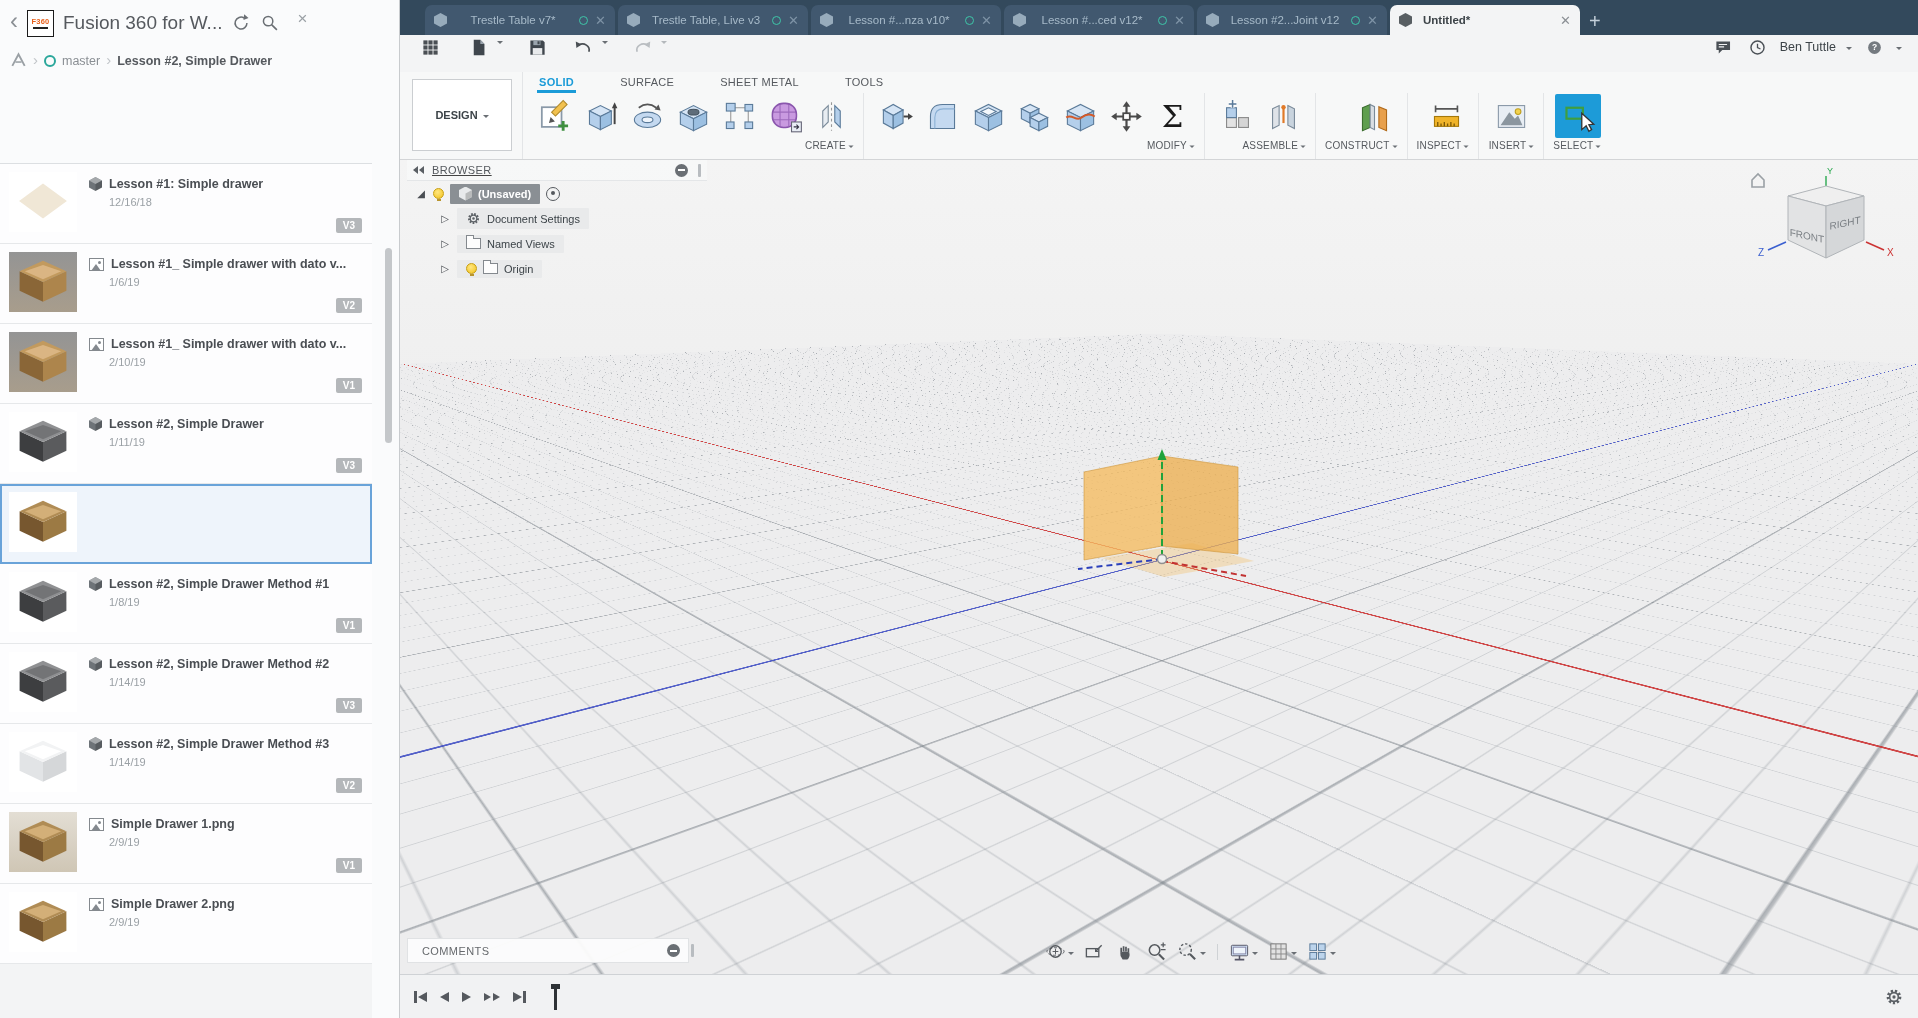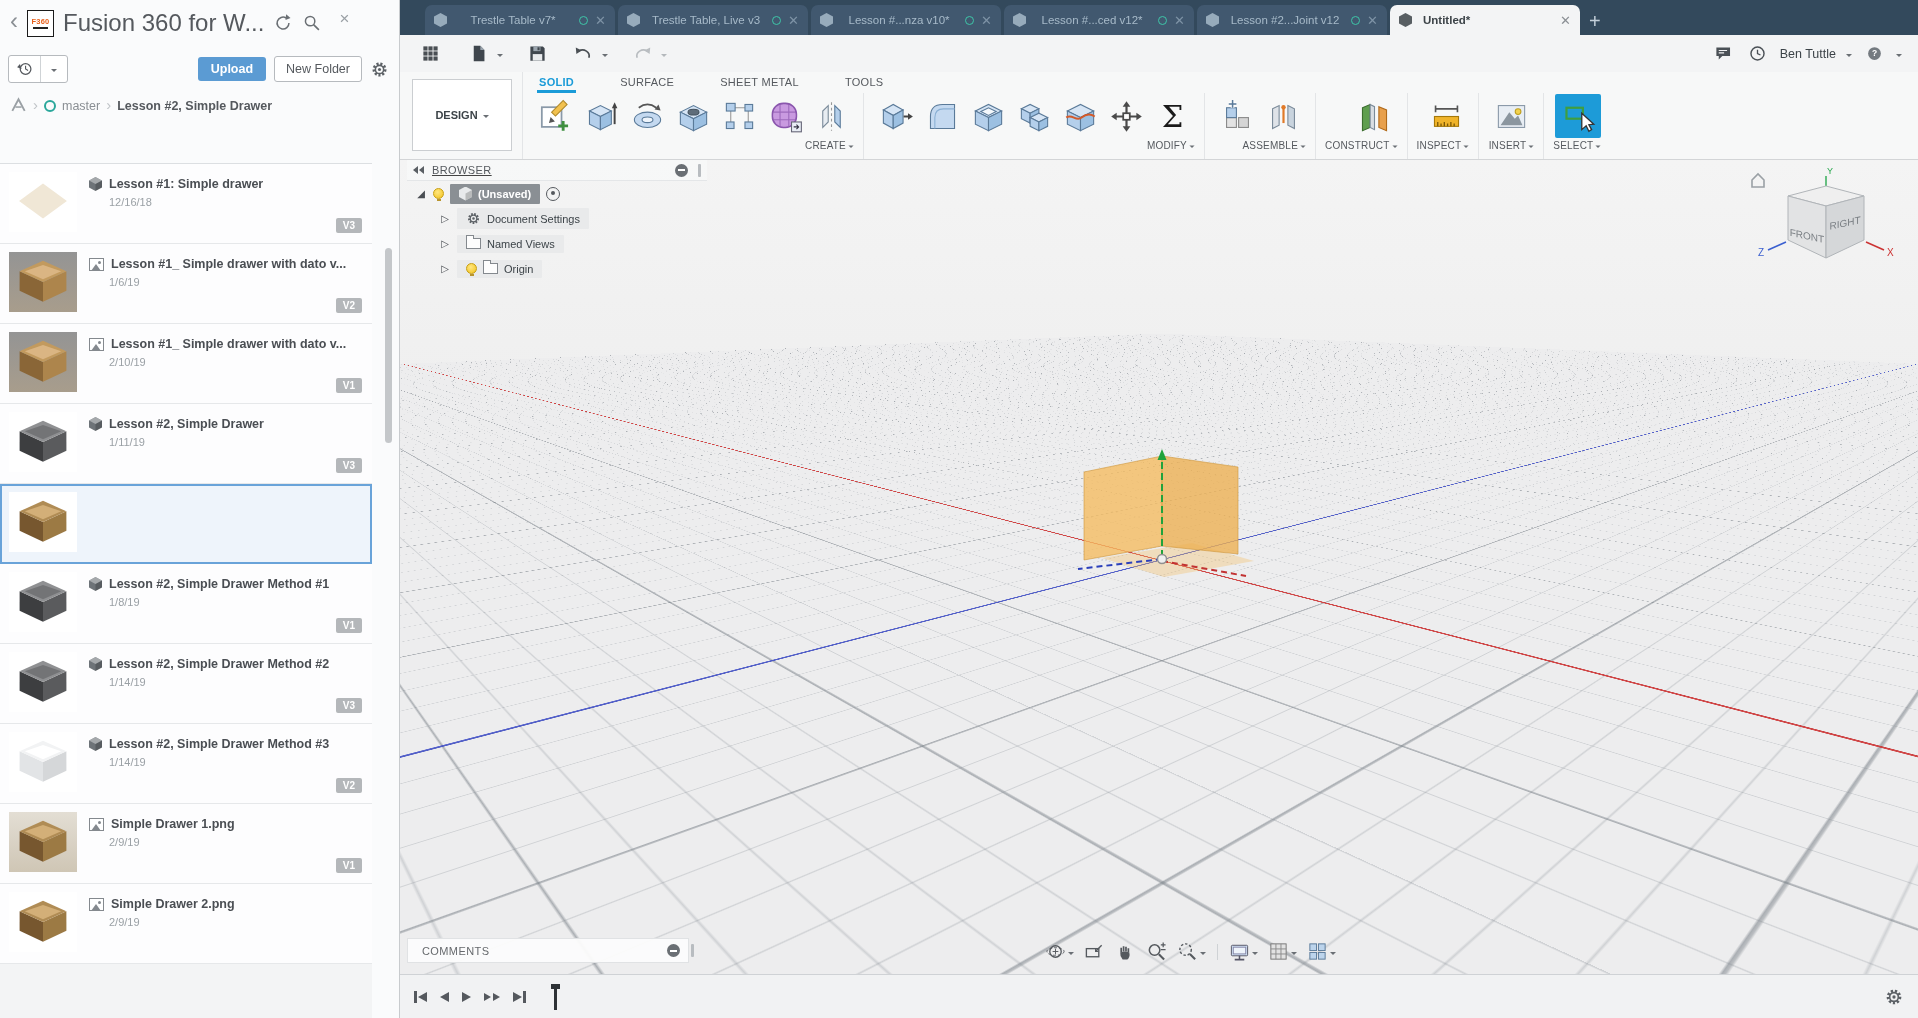--- a/index.html
+++ b/index.html
@@ -12,21 +12,21 @@
   svg { display:block; }
   button { font-family:inherit; border:none; background:transparent; padding:0; cursor:default; }
 
   
   .panel { position:absolute; left:0; top:0; width:400px; height:1018px; background:#fafbfc; border-right:1px solid #c8cbce; z-index:5; }
   .panel-header { display:flex; align-items:center; height:46px; padding:0 10px; gap:9px; background:#fafbfc; }
   .back-chev { font-size:24px; color:#8a8f94; line-height:1; margin-top:-4px; }
   .f360-logo { width:27px; height:27px; background:#fff; border:1.5px solid #1a1a1a; display:flex; flex-direction:column; align-items:center; justify-content:center; flex:none; }
   .f360-logo b { color:#e8611c; font-size:7.5px; letter-spacing:.2px; }
   .f360-logo i { display:block; width:15px; height:2.5px; background:#222; margin-top:1px; }
-  .panel-title { font-size:24px; color:#55595e; white-space:nowrap; }
+  .panel-title { font-size:19px; color:#55595e; white-space:nowrap; }
   .hicon { width:20px; height:20px; flex:none; }
   .panel-close { font-size:17px; color:#9aa0a5; margin-left:8px; margin-top:-8px; }
 
   .seg-tabs { display:flex; width:356px; margin:2px 0 0 8px; border:1px solid #b6babe; border-radius:3px; overflow:hidden; }
   .ltab { flex:1; text-align:center; font-size:12.5px; color:#55595e; padding:5px 0; background:#e9ecee; border-right:1px solid #b6babe; }
   .ltab:last-child { border-right:none; }
   .ltab.active { background:#fdfdfd; }
 
   .ctrl-row { display:flex; align-items:center; padding:9px 10px 8px 8px; gap:8px; }
   .ver-group { display:flex; border:1px solid #b6babe; border-radius:3px; background:#fff; overflow:hidden; }
@@ -83,21 +83,21 @@
   .doc-tab .cubeico { width:13px; height:14px; flex:none; clip-path:polygon(50% 0,100% 25%,100% 75%,50% 100%,0 75%,0 25%); background:currentColor; position:relative; opacity:.85; }
   .doc-tab .dlabel { flex:1; font-size:11.5px; text-align:center; white-space:nowrap; overflow:hidden; }
   .doc-tab.active .dlabel { font-weight:bold; text-align:left; padding-left:4px; }
   .status-ring { display:none; width:9px; height:9px; border:1.5px solid #3ec6a8; border-radius:50%; flex:none; }
   .status-ring.has-dot { display:block; }
   .tab-close { font-size:13px; color:#7e93a6; line-height:1; }
   .doc-tab.active .tab-close { color:#8a8f94; }
   .new-tab { color:#c3cfd9; font-size:20px; margin:0 0 4px 6px; line-height:1; }
 
   
-  .qat { height:37px; background:#f3f4f5; display:flex; align-items:center; padding:0 16px 0 18px; gap:7px; }
+  .qat { height:37px; background:#f3f4f5; display:flex; align-items:flex-start; padding:0 16px 0 18px; gap:7px; }
   .qicon { width:24px; height:24px; display:flex; align-items:center; justify-content:center; }
   .qicon svg { width:19px; height:19px; }
   .caret { width:0; height:0; border:3.5px solid transparent; border-top-color:#6a6f74; display:inline-block; margin-top:6px; }
   .caret.dim { border-top-color:#b4b8bc; }
   .qat-right { margin-left:auto; display:flex; align-items:center; gap:10px; }
   .username { font-size:12.5px; color:#3c4348; }
 
   
   .ribbon { height:88px; background:#f7f8f8; border-bottom:1px solid #d3d5d7; display:flex; }
   .workspace-box { width:100px; height:72px; margin:7px 10px 0 12px; background:#fff; border:1px solid #cbced1; display:flex; align-items:center; justify-content:center; gap:5px; font-size:11px; font-weight:bold; color:#3c4348; flex:none; }
@@ -428,38 +428,20 @@
     <svg class="hicon">
         <use href="#i-refresh"></use>
       </svg>
     <svg class="hicon">
         <use href="#i-search"></use>
       </svg>
     <span class="panel-close">×</span>
   </div>
 
 
-  <div class="ctrl-row">
-    <span class="ver-group">
-      <span class="ver-cell">
-          <svg width="18" height="18">
-            <use href="#i-history"></use>
-          </svg>
-        </span>
-      <span class="ver-cell">
-          <span class="caret"></span>
-        </span>
-    </span>
-    <span class="spacer"></span>
-    <button class="btn-upload">Upload</button>
-    <button class="btn-newfolder">New Folder</button>
-    <svg width="19" height="19">
-        <use href="#i-gear"></use>
-      </svg>
-  </div>
 
   <div class="crumb-row">
     <svg width="17" height="17">
         <use href="#i-amark"></use>
       </svg>
     <span class="crumb-sep">›</span>
     <span class="teal-ring"></span>
     <span>master</span>
     <span class="crumb-sep">›</span>
     <span class="crumb-current">Lesson #2, Simple Drawer</span>

